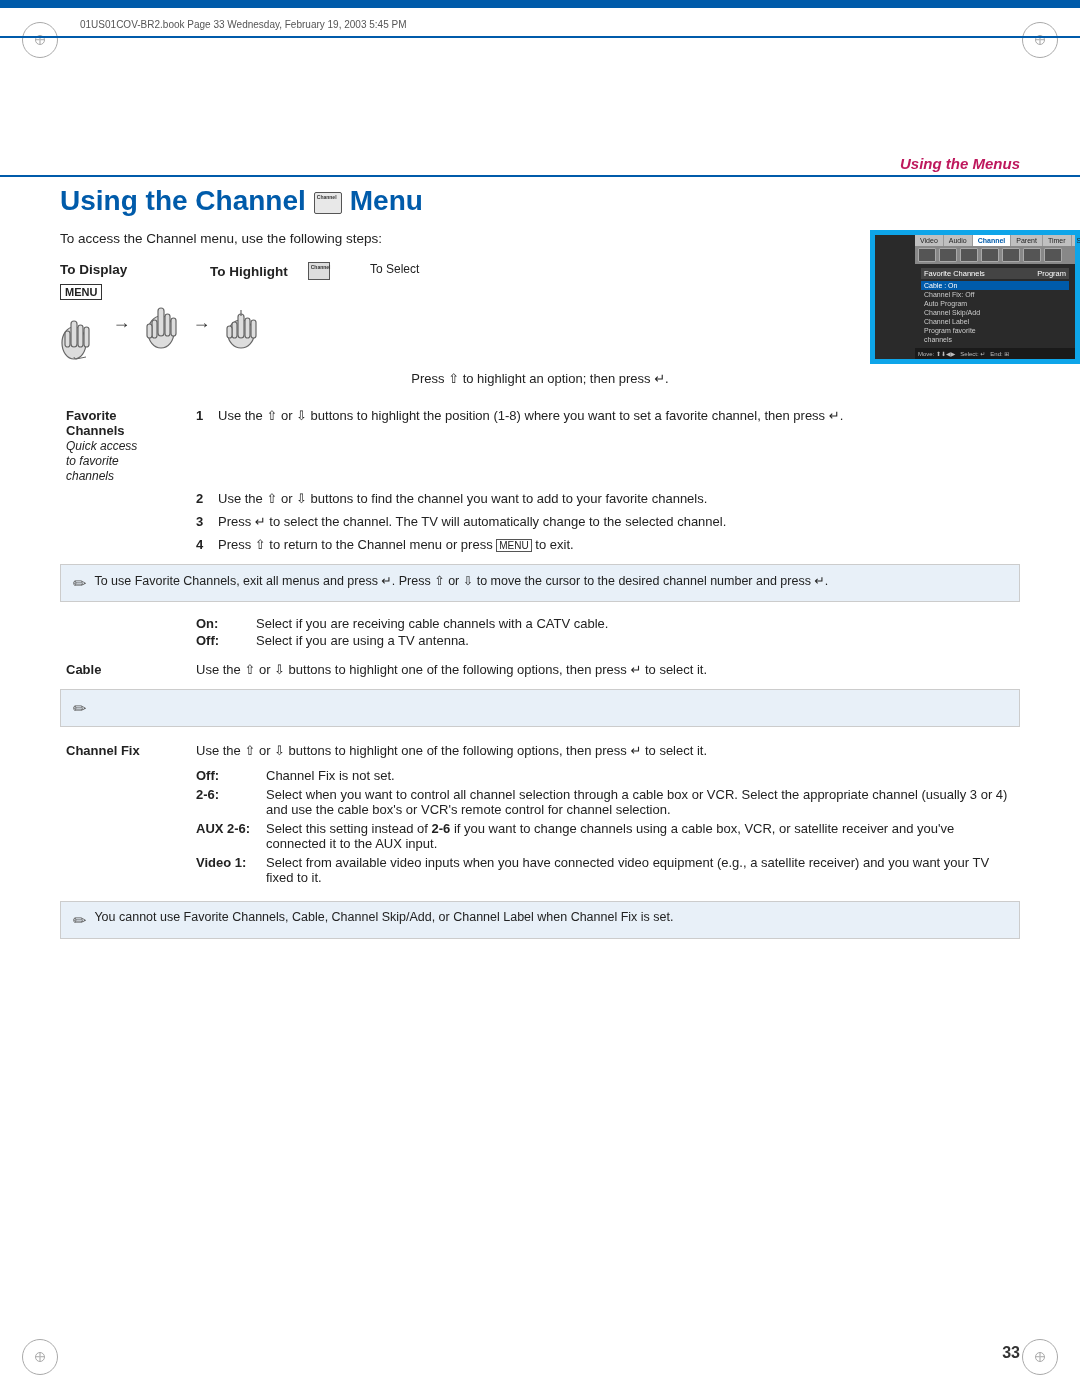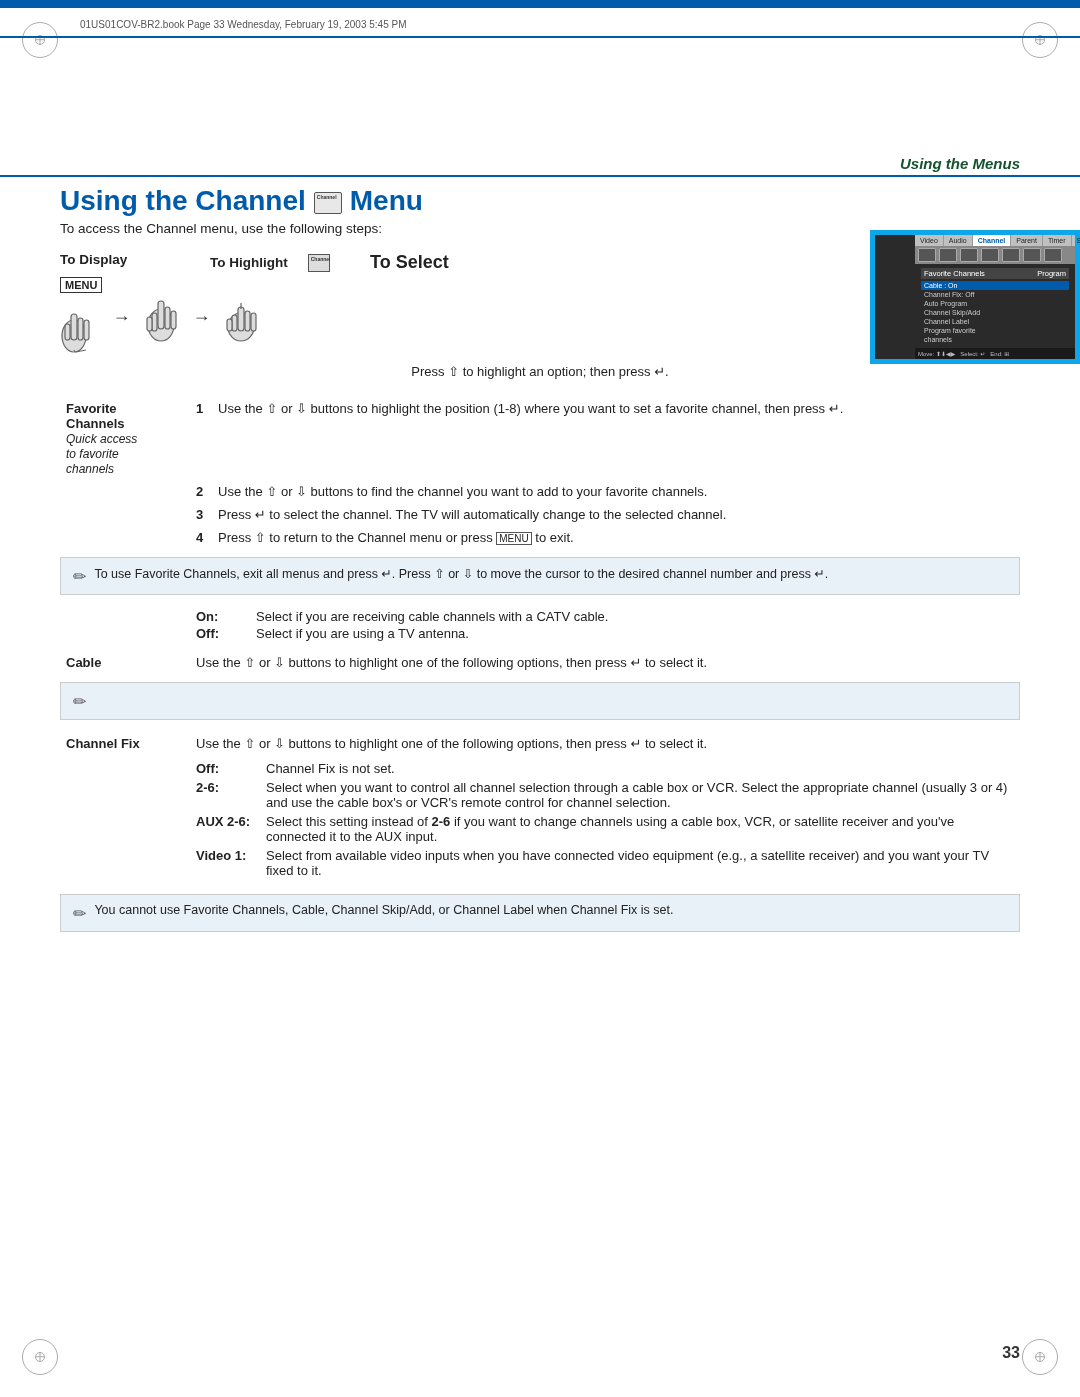--- a/index.html
+++ b/index.html
@@ -72,21 +72,21 @@
       position: absolute;
       top: 36px; left: 0; right: 0;
       height: 2px;
       background: #005baa;
     }
 
     
     .section-header {
       position: absolute;
       top: 155px; right: 60px;
-      color: #14532d;
+      color: #be185d;
       font-size: 15px;
       font-weight: bold;
       font-style: italic;
       margin-left: 45px;
     }
     .section-header-underline {
       position: absolute;
       top: 175px; left: 0; right: 0;
       height: 2px;
       background: #005baa;
@@ -99,21 +99,21 @@
       left: 60px;
       right: 60px;
       bottom: 60px;
     }
 
     
     .page-title {
       font-size: 28px;
       font-weight: bold;
       color: #005baa;
-      margin-bottom: 4px;
+      margin-bottom: 14px;
       display: flex;
       align-items: center;
       gap: 8px;
     }
     .channel-icon-small {
       display: inline-block;
       width: 28px;
       height: 22px;
       border: 1.5px solid #555;
       border-radius: 2px;
@@ -355,21 +355,21 @@
   </div>
 
   <p class="intro-text">To access the Channel menu, use the following steps:</p>
 
   <div style="display:flex; gap:0; margin-bottom:4px; width:480px;">
     <div style="font-size:13.5px; font-weight:bold; min-width:150px;">To Display</div>
     <div style="font-size:13.5px; font-weight:bold; min-width:160px; display:flex; align-items:center; gap:20px;">
       <span>To Highlight</span>
       <span style="display:inline-block; width:22px; height:18px; border:1.5px solid #555; background:#ddd; font-size:5px; color:#333; padding:1px 2px;">Channel</span>
     </div>
-    <div style="font-size:18px; font-weight:bold;">To Select</div>
+    <div style="font-size:12px; font-weight:normal;">To Select</div>
   </div>
 
   <div style="display:flex; align-items:center; gap:6px; margin-bottom:10px; width:480px;">
 
     <div style="display:flex; flex-direction:column; align-items:center;">
       <div style="font-size:11px; font-weight:bold; border:1px solid #333; padding:1px 4px; margin-bottom:3px;">MENU</div>
       <svg class="hand-svg" viewBox="0 0 42 58" fill="none">
         <ellipse cx="14" cy="40" rx="12" ry="16" fill="#ddd" stroke="#666" stroke-width="1.2"></ellipse>
         <rect x="11" y="18" width="6" height="26" rx="3" fill="#ddd" stroke="#666" stroke-width="1.2"></rect>
         <rect x="18" y="22" width="5" height="22" rx="2.5" fill="#ddd" stroke="#666" stroke-width="1.2"></rect>

